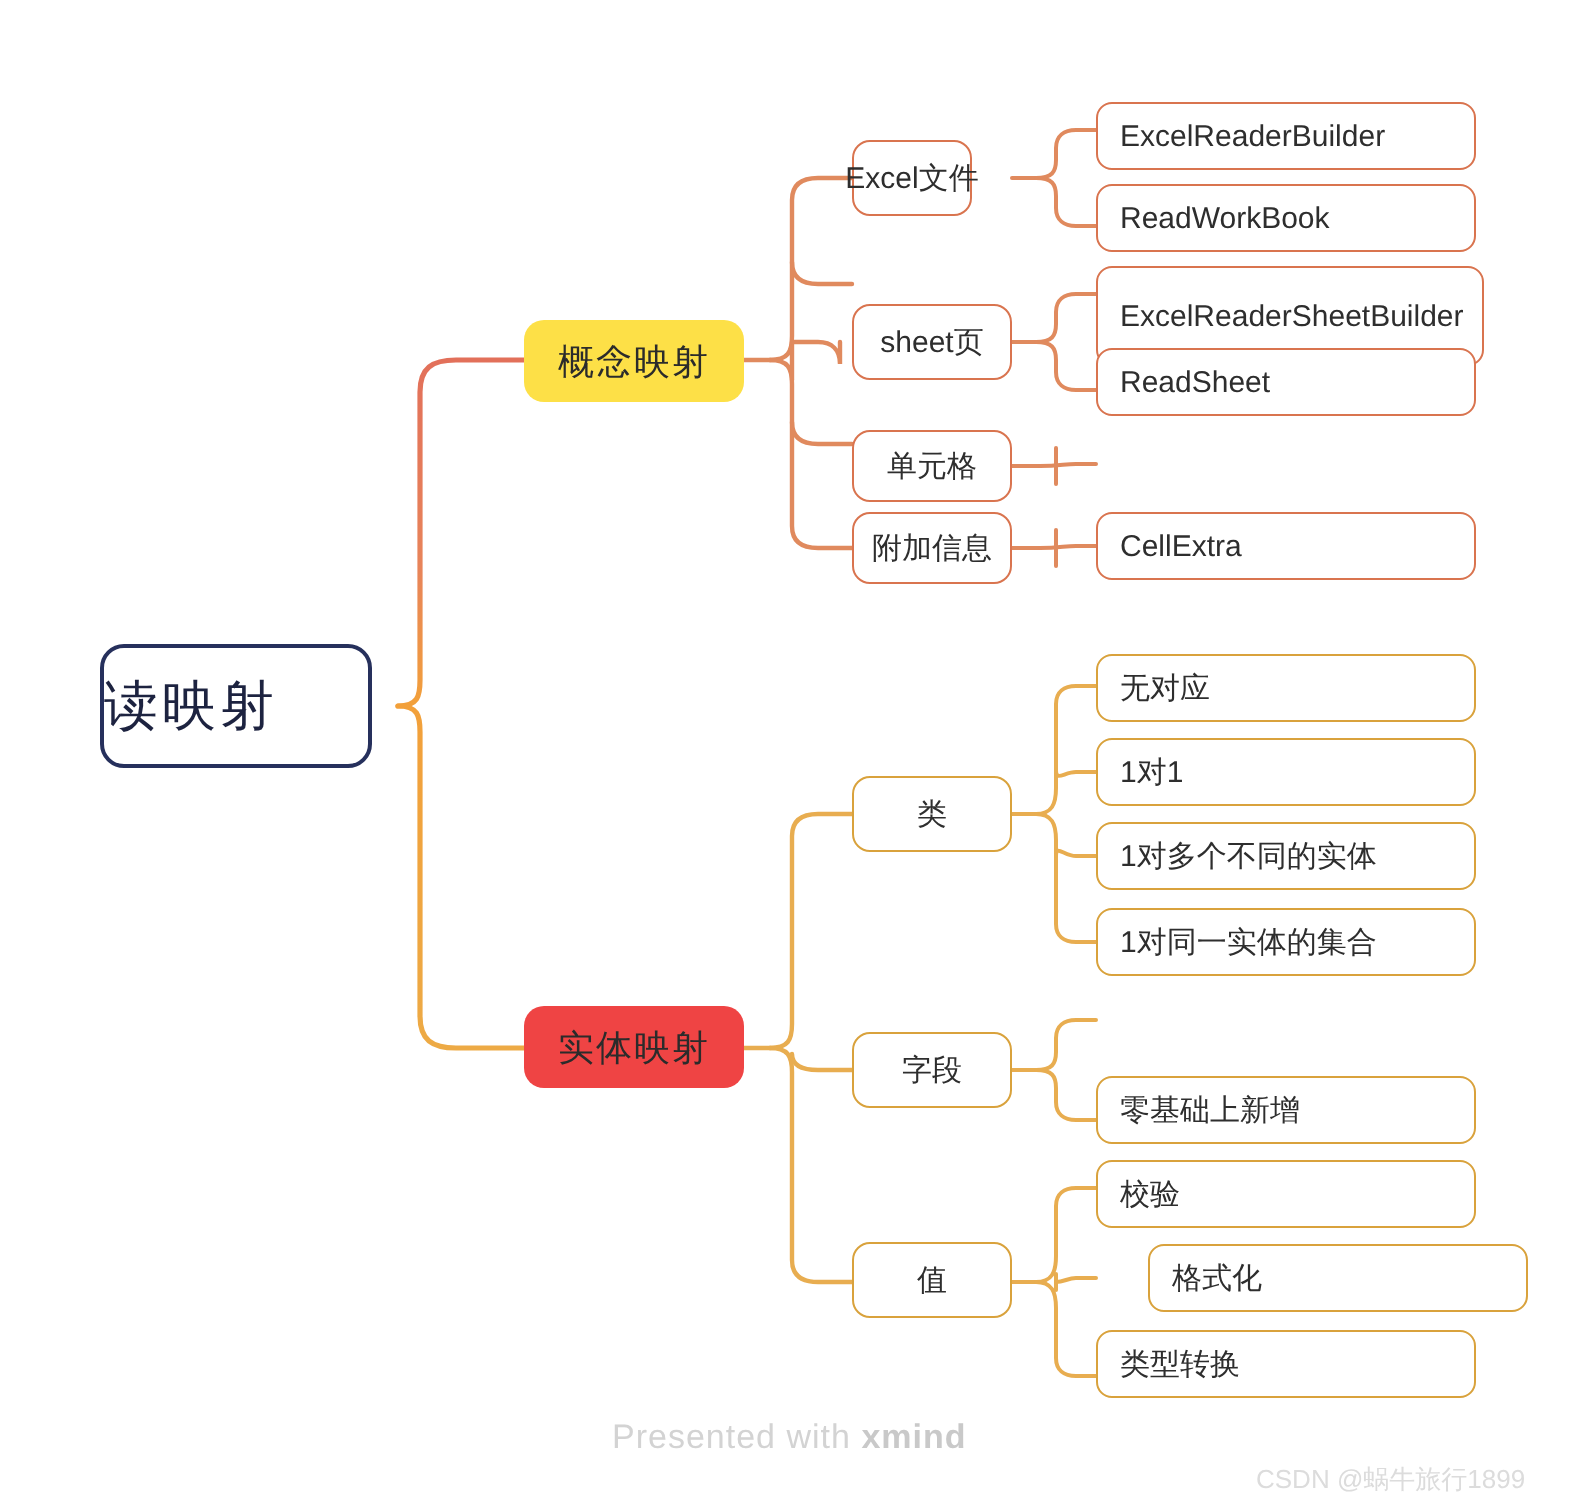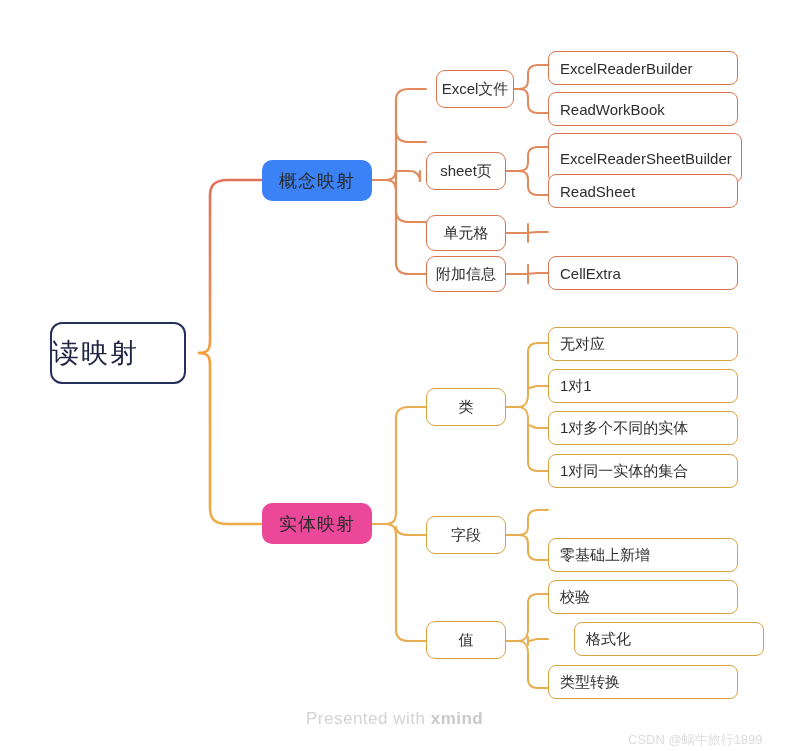--- a/index.html
+++ b/index.html
@@ -47,22 +47,22 @@
   }
 
   
   .node.branch {
     justify-content: center;
     color: #2b2b2b;
     font-size: 18px;
     border-radius: 10px;
     letter-spacing: 1px;
   }
-  .node.branch.concept { background: #3b82f6; }
-  .node.branch.entity  { background: #ec4899; }
+  .node.branch.concept { background: #fde047; }
+  .node.branch.entity  { background: #ef4444; }
 
   
   .node.sub {
     justify-content: center;
     background: #ffffff;
     color: #2e2e2e;
     font-size: 15px;
     border-width: 1.6px;
     border-style: solid;
     border-radius: 9px;
@@ -187,21 +187,21 @@
     <span>读映射</span>
   </div>
 
   <div class="node branch concept" style="left:262px; top:160px; width:110px; height:41px;">
     <span>概念映射</span>
   </div>
   <div class="node branch entity" style="left:262px; top:503px; width:110px; height:41px;">
     <span>实体映射</span>
   </div>
 
-  <div class="node sub c" style="left:436px; top:70px; width:78px; height:38px;">
+  <div class="node sub c" style="left:426px; top:70px; width:60px; height:38px;">
     <span>Excel文件</span>
   </div>
   <div class="node sub c" style="left:426px; top:152px; width:80px; height:38px;">
     <span>sheet页</span>
   </div>
   <div class="node sub c" style="left:426px; top:215px; width:80px; height:36px;">
     <span>单元格</span>
   </div>
   <div class="node sub c" style="left:426px; top:256px; width:80px; height:36px;">
     <span>附加信息</span>

